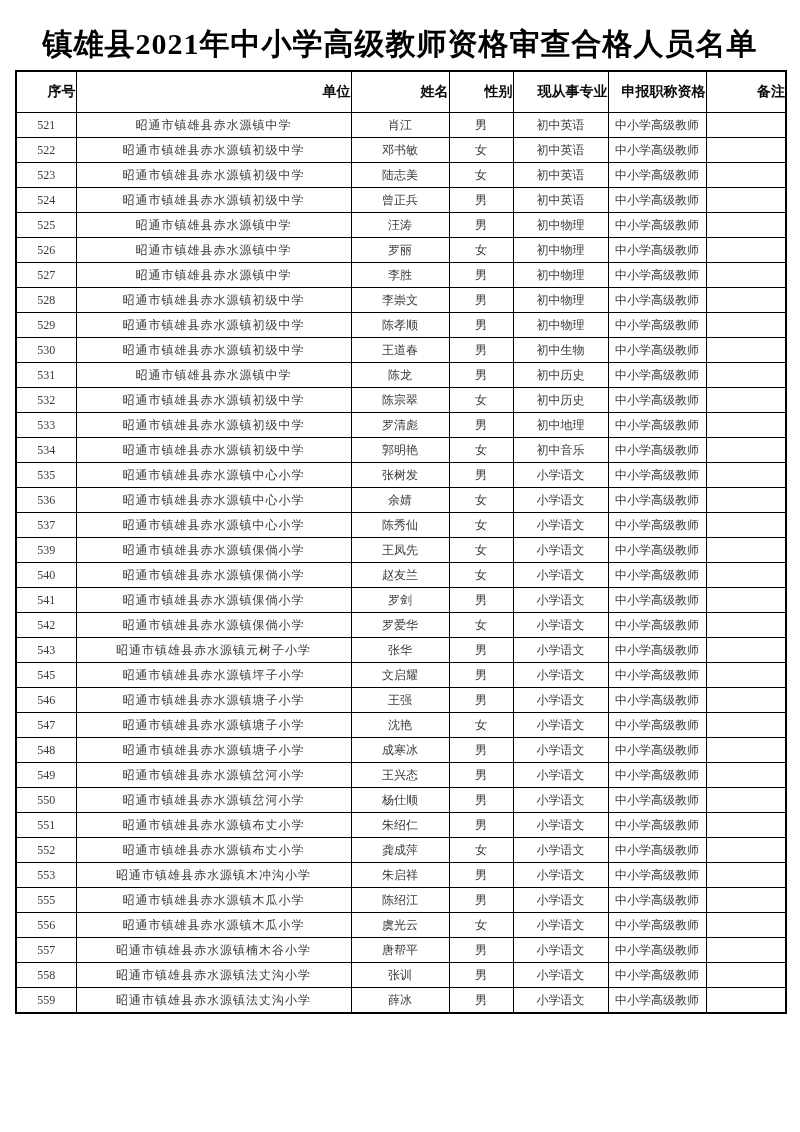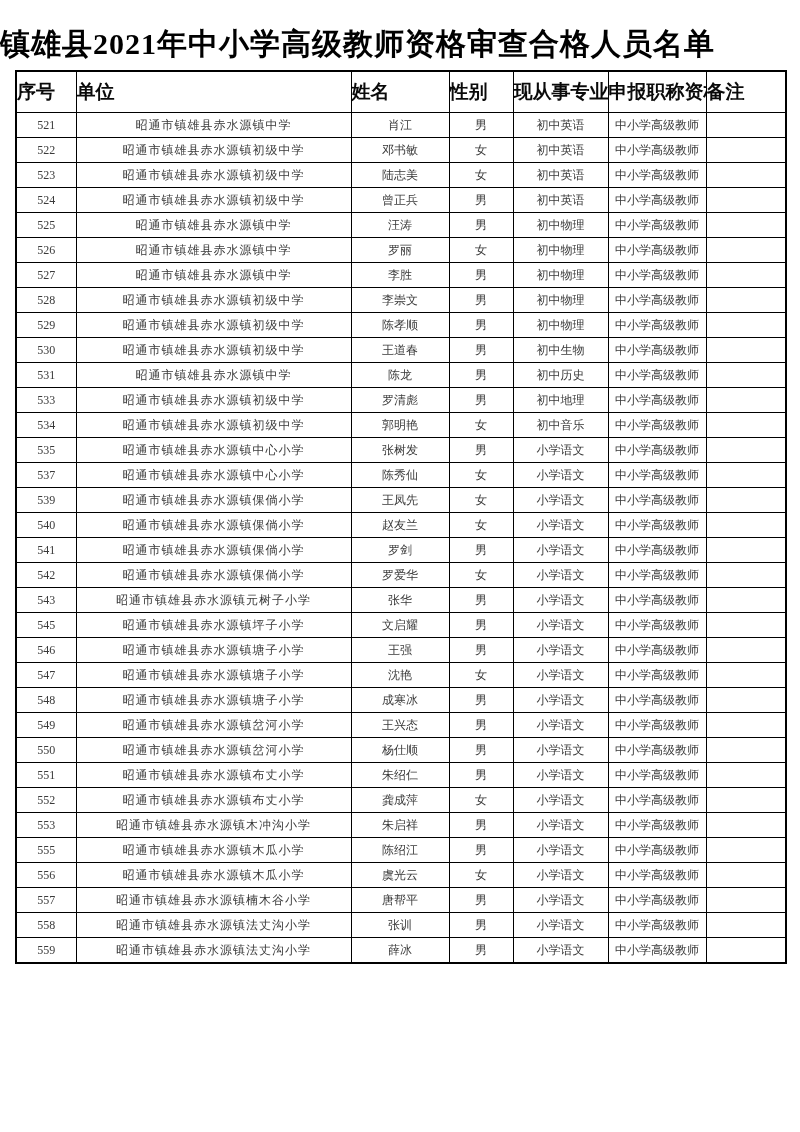--- a/index.html
+++ b/index.html
@@ -9,42 +9,43 @@
     height: 1132px;
     background: #ffffff;
     font-family: "Liberation Serif", "DejaVu Serif", serif;
     overflow: hidden;
   }
   .doc-title {
     position: absolute;
     top: 24px;
     left: 0;
     width: 800px;
+    text-align: center;
     font-size: 30px;
     font-weight: bold;
     color: #000000;
     letter-spacing: 1px;
     white-space: nowrap;
   }
   table.doc-table {
     position: absolute;
     left: 15px;
     top: 70px;
     width: 770px;
     border-collapse: collapse;
     table-layout: fixed;
     border: 2px solid #000000;
   }
   table.doc-table th {
     border: 1px solid #000000;
     height: 40px;
-    font-size: 19px;
+    font-size: 14px;
     font-weight: bold;
     color: #0a0a0a;
-    text-align: left;
+    text-align: right;
     vertical-align: middle;
     padding: 0;
     overflow: hidden;
     white-space: nowrap;
   }
   table.doc-table td {
     border: 1px solid #000000;
     height: 24px;
     font-size: 12px;
     color: #3a3a3a;
@@ -179,20 +180,29 @@
         <tr>
       <td class="cell-serial">531</td>
       <td class="cell-unit">昭通市镇雄县赤水源镇中学</td>
       <td>陈龙</td>
       <td>男</td>
       <td>初中历史</td>
       <td>中小学高级教师</td>
       <td></td>
     </tr>
         <tr>
+      <td class="cell-serial">532</td>
+      <td class="cell-unit">昭通市镇雄县赤水源镇初级中学</td>
+      <td>陈宗翠</td>
+      <td>女</td>
+      <td>初中历史</td>
+      <td>中小学高级教师</td>
+      <td></td>
+    </tr>
+        <tr>
       <td class="cell-serial">533</td>
       <td class="cell-unit">昭通市镇雄县赤水源镇初级中学</td>
       <td>罗清彪</td>
       <td>男</td>
       <td>初中地理</td>
       <td>中小学高级教师</td>
       <td></td>
     </tr>
         <tr>
       <td class="cell-serial">534</td>
@@ -201,20 +211,29 @@
       <td>女</td>
       <td>初中音乐</td>
       <td>中小学高级教师</td>
       <td></td>
     </tr>
         <tr>
       <td class="cell-serial">535</td>
       <td class="cell-unit">昭通市镇雄县赤水源镇中心小学</td>
       <td>张树发</td>
       <td>男</td>
+      <td>小学语文</td>
+      <td>中小学高级教师</td>
+      <td></td>
+    </tr>
+        <tr>
+      <td class="cell-serial">536</td>
+      <td class="cell-unit">昭通市镇雄县赤水源镇中心小学</td>
+      <td>余婧</td>
+      <td>女</td>
       <td>小学语文</td>
       <td>中小学高级教师</td>
       <td></td>
     </tr>
         <tr>
       <td class="cell-serial">537</td>
       <td class="cell-unit">昭通市镇雄县赤水源镇中心小学</td>
       <td>陈秀仙</td>
       <td>女</td>
       <td>小学语文</td>

